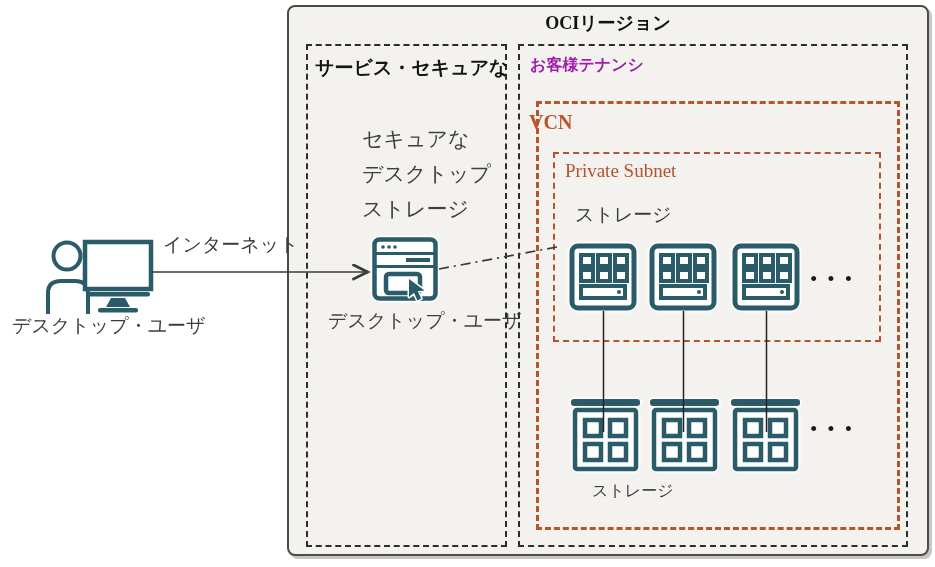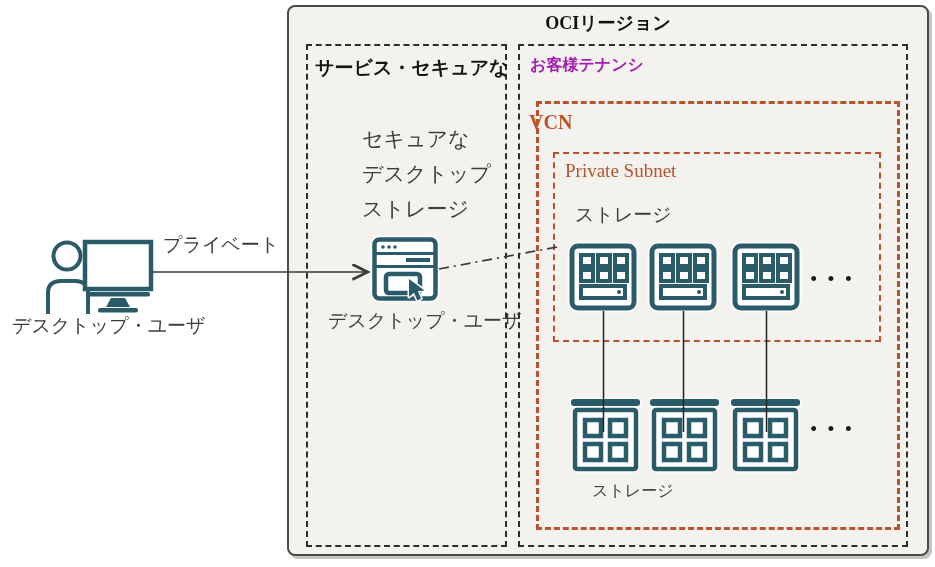--- a/index.html
+++ b/index.html
@@ -158,21 +158,21 @@
     <svg width="112" height="78" viewBox="0 0 112 78">
       <circle cx="22" cy="20" r="13.5" fill="#fff" stroke="#2a5b68" stroke-width="4"></circle>
       <path d="M3,78 L3,57 Q3,45 16,45 L30,45 Q43,45 43,57 L43,78" fill="#fff" stroke="#2a5b68" stroke-width="4"></path>
       <rect x="40" y="6" width="66" height="47" fill="#fff" stroke="#2a5b68" stroke-width="4.5"></rect>
       <rect x="41" y="56" width="64" height="4.5" rx="2" fill="#2a5b68"></rect>
       <path d="M66,62 L80,62 L85,71 L61,71 Z" fill="#2a5b68"></path>
       <rect x="53" y="72" width="40" height="4.5" rx="2" fill="#2a5b68"></rect>
     </svg>
   </div>
   <div class="abs txt" id="user-label">デスクトップ・ユーザ</div>
-  <div class="abs txt" id="internet-label">プライベート</div>
+  <div class="abs txt" id="internet-label">インターネット</div>
 
   <div class="abs icon" id="browser-icon">
     <svg width="66" height="68" viewBox="0 0 66 68">
       <rect x="2.5" y="2.5" width="61" height="59" rx="5" fill="#fff" stroke="#2a5b68" stroke-width="4.5"></rect>
       <circle cx="11" cy="10" r="1.8" fill="#2a5b68"></circle>
         <circle cx="17" cy="10" r="1.8" fill="#2a5b68"></circle>
         <circle cx="23" cy="10" r="1.8" fill="#2a5b68"></circle>
       <line x1="3" y1="16.5" x2="63" y2="16.5" stroke="#2a5b68" stroke-width="3"></line>
       <line x1="34" y1="23" x2="58" y2="23" stroke="#2a5b68" stroke-width="4"></line>
       <line x1="3" y1="29.5" x2="63" y2="29.5" stroke="#2a5b68" stroke-width="3"></line>

